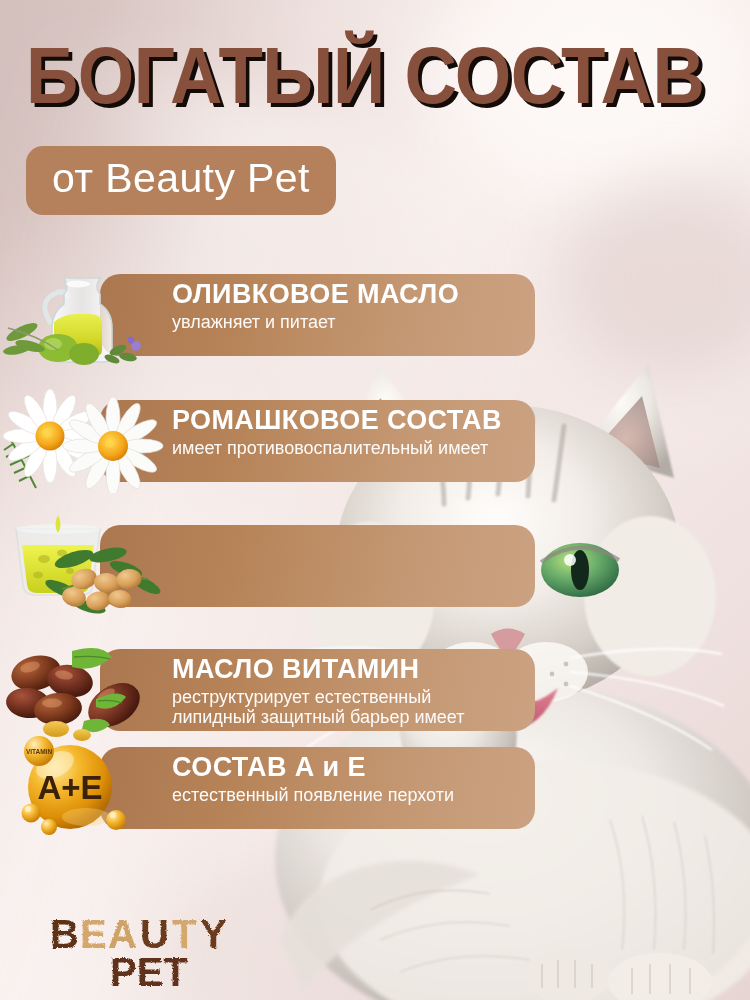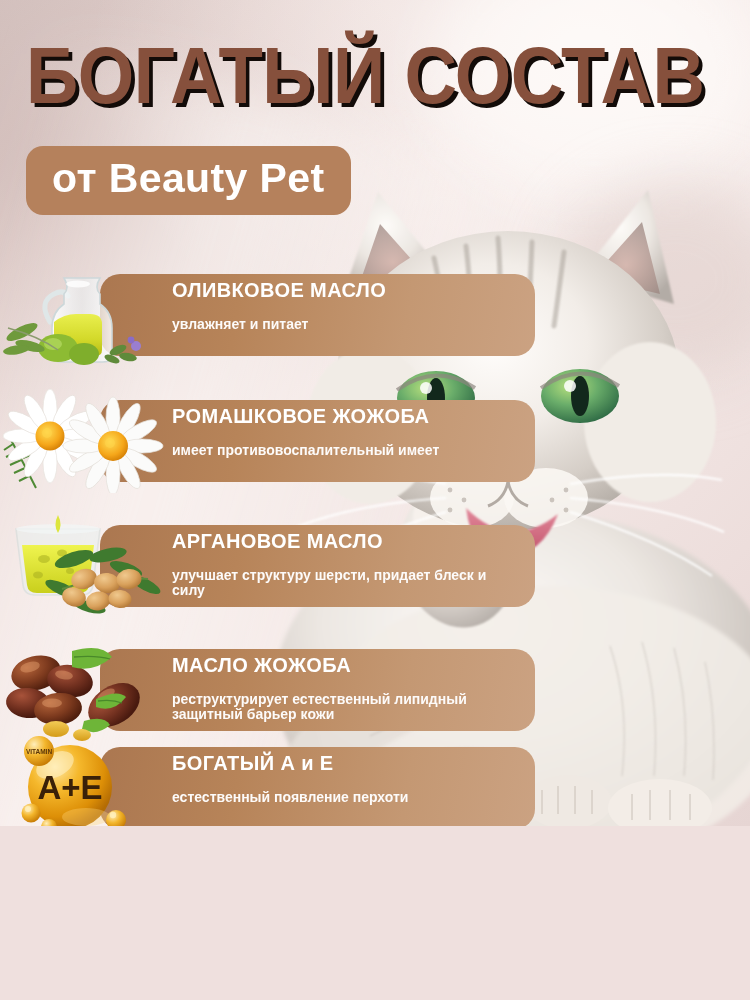--- a/index.html
+++ b/index.html
@@ -2,21 +2,21 @@
 <html><head>
 <meta charset="utf-8">
 <style>
   html,body{margin:0;padding:0;}
   body{
     width:750px;height:1000px;overflow:hidden;
     font-family:"Liberation Sans","DejaVu Sans",sans-serif;
     background:#efe0de;
   }
   #poster{
-    position:relative;width:750px;height:826px;overflow:hidden;
+    position:relative;width:750px;height:1000px;overflow:hidden;
     background:
       radial-gradient(120% 80% at 78% 6%, rgba(255,250,248,.75) 0%, rgba(255,250,248,0) 55%),
       radial-gradient(90% 60% at 6% 20%, rgba(178,150,146,.30) 0%, rgba(178,150,146,0) 60%),
       linear-gradient(135deg,#d8c7c4 0%, #e7d6d3 18%, #f0e2e0 38%, #f3e7e5 62%, #eddedc 82%, #e6d5d3 100%);
   }
   
   .bg-band{position:absolute;left:-120px;top:90px;width:560px;height:1100px;
     background:linear-gradient(90deg,rgba(255,252,250,0) 0%,rgba(255,252,250,.55) 40%,rgba(255,252,250,0) 100%);
     transform:rotate(16deg);filter:blur(26px);pointer-events:none;}
   .bg-blob{position:absolute;border-radius:50%;filter:blur(30px);pointer-events:none;}
@@ -30,37 +30,37 @@
     font-weight:bold;font-size:79px;line-height:.97;letter-spacing:-.5px;
     color:#86503c;
     transform:scaleX(.92);transform-origin:left top;
     text-shadow:4px 4px 0 #120b08;
     white-space:nowrap;
   }
   #badge{
     position:absolute;left:26px;top:146px;
     background:#b5815c;border-radius:17px;
     padding:9px 26px 13px 26px;
-    color:#ffffff;font-weight:bold;font-size:41px;letter-spacing:.4px;
+    color:#ffffff;font-weight:normal;font-size:41px;letter-spacing:.4px;
     white-space:nowrap;
   }
 
   
   #cat{position:absolute;right:-20px;bottom:0;width:520px;height:700px;pointer-events:none;}
 
   
   .row{position:absolute;left:0;width:545px;height:105px;}
   .pill{
     position:absolute;left:100px;top:12px;width:435px;height:82px;
     border-radius:20px;
     background:linear-gradient(100deg,#ab7750 0%,#b78459 32%,#c49873 70%,#cba282 100%);
   }
   .pill-txt{position:absolute;left:172px;top:18px;width:330px;color:#fff;}
-  .pill-title{font-weight:bold;font-size:20px;letter-spacing:.4px;line-height:1.04;white-space:nowrap;}
-  .pill-sub{font-size:14px;line-height:1.12;margin-top:16px;font-weight:700;color:#fdfbfa;}
+  .pill-title{font-weight:bold;font-size:27px;letter-spacing:.4px;line-height:1.04;white-space:nowrap;}
+  .pill-sub{font-size:18px;line-height:1.12;margin-top:4px;font-weight:400;color:#fdfbfa;}
   .icon{position:absolute;left:0px;top:0px;width:170px;height:105px;}
 
   
   #logo{position:absolute;left:48px;top:912px;width:250px;height:80px;}
   .lg{font-weight:bold;font-family:"DejaVu Sans",sans-serif;}
 </style>
 </head>
 <body>
 
 <div id="poster">
@@ -306,21 +306,21 @@
           <ellipse cx="-25" cy="14" rx="7" ry="21" transform="rotate(60 -25 14)"></ellipse>
           <ellipse cx="-29" cy="0" rx="7" ry="21" transform="rotate(90 -29 0)"></ellipse>
           <ellipse cx="-25" cy="-14" rx="7" ry="21" transform="rotate(120 -25 -14)"></ellipse>
           <ellipse cx="-15" cy="-24" rx="7" ry="21" transform="rotate(150 -15 -24)"></ellipse>
         </g>
         <circle cx="0" cy="0" r="15" fill="url(#daisyC)"></circle>
         <circle cx="-3" cy="-3" r="5" fill="#ffd44a" opacity=".6"></circle>
       </g>
     </svg>
     <div class="pill-txt">
-      <div class="pill-title">РОМАШКОВОЕ ЖОЖОБА</div>
+      <div class="pill-title">РОМАШКОВОЕ СОСТАВ</div>
       <div class="pill-sub">имеет противовоспалительный имеет</div>
     </div>
   </div>
 
   <div class="row" style="top:513px">
     <div class="pill"></div>
     <svg class="icon" viewBox="0 0 170 105">
       <defs>
         <linearGradient id="argOil" x1="0" y1="0" x2="0" y2="1">
           <stop offset="0%" stop-color="#eff44f"></stop>
@@ -358,24 +358,20 @@
 
       <g>
         <ellipse cx="84" cy="66" rx="13" ry="10" fill="url(#nutG)" transform="rotate(-18 84 66)"></ellipse>
         <ellipse cx="107" cy="70" rx="13" ry="10" fill="url(#nutG)" transform="rotate(8 107 70)"></ellipse>
         <ellipse cx="129" cy="66" rx="12.5" ry="10" fill="url(#nutG)" transform="rotate(-6 129 66)"></ellipse>
         <ellipse cx="74" cy="84" rx="12" ry="9.4" fill="url(#nutG)" transform="rotate(16 74 84)"></ellipse>
         <ellipse cx="98" cy="88" rx="12" ry="9.4" fill="url(#nutG)" transform="rotate(-10 98 88)"></ellipse>
         <ellipse cx="120" cy="86" rx="11.5" ry="9" fill="url(#nutG)" transform="rotate(6 120 86)"></ellipse>
       </g>
     </svg>
-    <div class="pill-txt">
-      <div class="pill-title">АРГАНОВОЕ МАСЛО</div>
-      <div class="pill-sub">улучшает структуру шерсти, придает блеск и силу</div>
-    </div>
   </div>
 
   <div class="row" style="top:637px">
     <div class="pill"></div>
     <svg class="icon" viewBox="0 0 170 105">
       <defs>
         <radialGradient id="seedG" cx="34%" cy="28%" r="72%">
           <stop offset="0%" stop-color="#b4643a"></stop>
             <stop offset="60%" stop-color="#7d3a1e"></stop>
             <stop offset="100%" stop-color="#501f0e"></stop>
@@ -411,22 +407,22 @@
       </g>
       <g stroke="#49892a" stroke-width="1.3" fill="none">
         <path d="M74 20 q 22 -2 36 2"></path>
           <path d="M98 64 q 14 -2 24 2"></path>
       </g>
 
       <ellipse cx="56" cy="92" rx="13" ry="8" fill="url(#dropG)"></ellipse>
       <ellipse cx="82" cy="98" rx="9" ry="6" fill="url(#dropG)"></ellipse>
     </svg>
     <div class="pill-txt">
-      <div class="pill-title">МАСЛО ЖОЖОБА</div>
-      <div class="pill-sub">реструктурирует естественный липидный защитный барьер кожи</div>
+      <div class="pill-title">МАСЛО ВИТАМИН</div>
+      <div class="pill-sub">реструктурирует естественный липидный защитный барьер имеет</div>
     </div>
   </div>
 
   <div class="row" style="top:735px">
     <div class="pill"></div>
     <svg class="icon" viewBox="0 0 170 105">
       <defs>
         <radialGradient id="capG" cx="32%" cy="26%" r="76%">
           <stop offset="0%" stop-color="#ffe9a8"></stop>
             <stop offset="38%" stop-color="#f5b82c"></stop>
@@ -448,21 +444,21 @@
       <circle cx="39" cy="16" r="15" fill="url(#capS)"></circle>
       <text x="39" y="19" font-family="Liberation Sans, sans-serif" font-size="6.5" font-weight="bold" fill="#5a3508" text-anchor="middle">VITAMIN</text>
 
       <circle cx="31" cy="78" r="9.5" fill="url(#capS)"></circle>
       <circle cx="49" cy="92" r="8" fill="url(#capS)"></circle>
       <circle cx="116" cy="85" r="10" fill="url(#capS)"></circle>
       <circle cx="28" cy="74" r="3" fill="#fff0bd" opacity=".8"></circle>
       <circle cx="113" cy="80" r="3.2" fill="#fff0bd" opacity=".8"></circle>
     </svg>
     <div class="pill-txt">
-      <div class="pill-title">БОГАТЫЙ А и Е</div>
+      <div class="pill-title">СОСТАВ А и Е</div>
       <div class="pill-sub">естественный появление перхоти</div>
     </div>
   </div>
 
   <svg id="logo" viewBox="0 0 250 80">
     <defs>
       <filter id="kibble" x="-20%" y="-20%" width="140%" height="140%">
         <feTurbulence type="fractalNoise" baseFrequency="0.55" numOctaves="3" result="n"></feTurbulence>
         <feDisplacementMap in="SourceGraphic" in2="n" scale="3" xChannelSelector="R" yChannelSelector="G"></feDisplacementMap>
       </filter>

